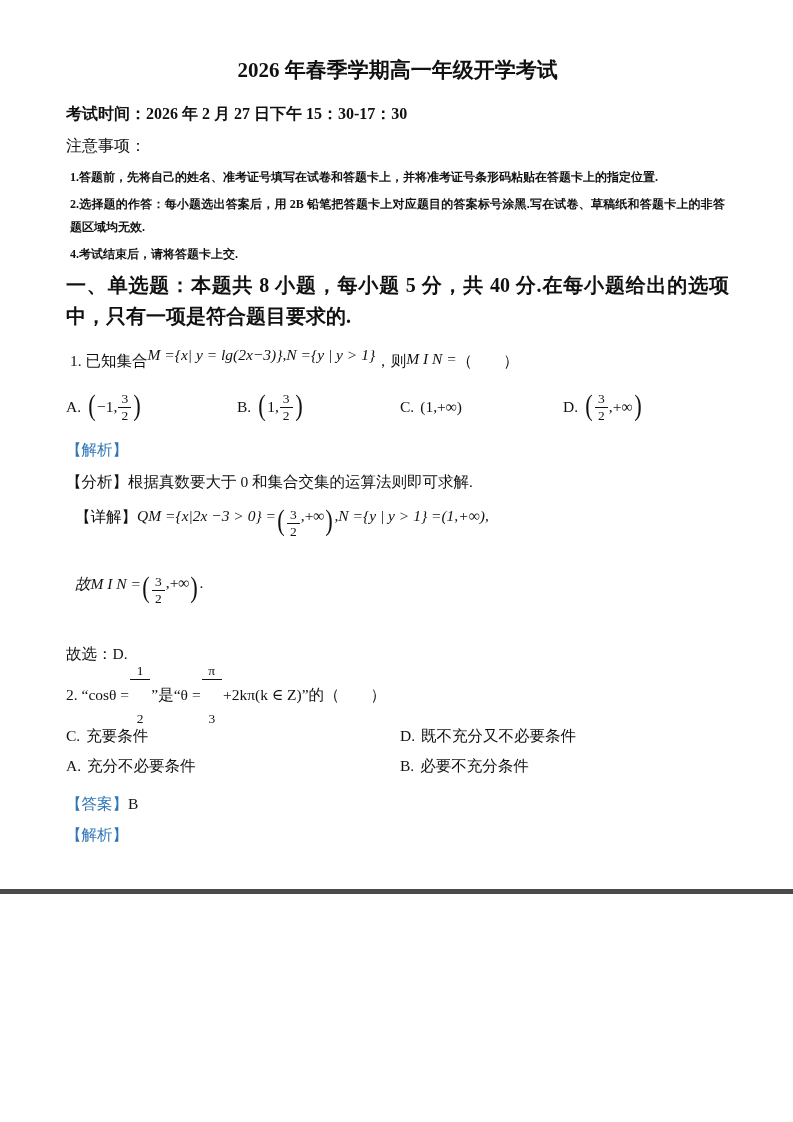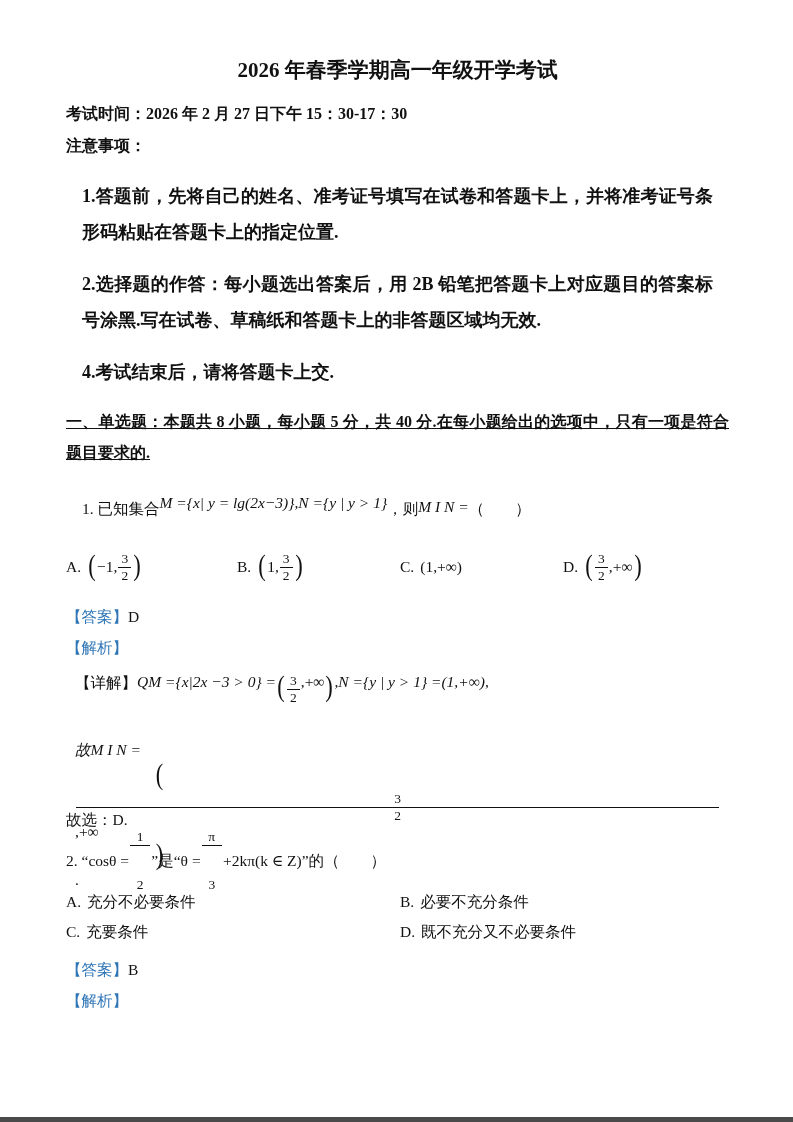--- a/index.html
+++ b/index.html
@@ -7,36 +7,36 @@
     --bottom-bar:#4A4A4A;
   }
   *{box-sizing:border-box;}
   html,body{margin:0;padding:0;}
   body{
     width:793px;height:1122px;background:#ffffff;color:#111;
     font-family:"Liberation Serif","DejaVu Serif",serif;
     overflow:hidden;position:relative;
   }
   .page{
-    position:relative;width:793px;height:1122px;
+    position:relative;width:793px;height:894px;
     padding:54px 64px 0 66px;
   }
   .t-center{text-align:center;}
   .doc-title{font-size:21px;font-weight:bold;line-height:32px;margin:0;}
   .doc-subtitle{font-size:21px;font-weight:bold;line-height:32px;margin:11px 0 0 0;}
   .exam-time{font-size:16px;font-weight:bold;line-height:30px;margin:13px 0 0 0;}
-  .notes-heading{font-size:16px;font-weight:bold;line-height:33px;margin:0;}
-  .note{font-size:18px;font-weight:bold;line-height:36px;margin:16px;text-align:justify;}
-  .section-heading{font-size:16px;font-weight:bold;line-height:31px;margin:0;text-align:justify;text-decoration:underline;}
+  .notes-heading{font-size:16px;font-weight:normal;line-height:33px;margin:0;}
+  .note{font-size:12px;font-weight:bold;line-height:23px;margin:4px;text-align:justify;}
+  .section-heading{font-size:20px;font-weight:bold;line-height:31px;margin:0;text-align:justify;}
   .m{font-family:"Liberation Serif","DejaVu Serif",serif;font-style:italic;}
   .mu{font-style:normal;}
   .raise8{position:relative;top:-8px;}
   .raise4{position:relative;top:-4px;}
 
-  .q-stem{font-size:15.5px;margin:16px;height:40px;display:flex;align-items:flex-end;padding-bottom:4px;}
+  .q-stem{font-size:15.5px;margin:4px;height:40px;display:flex;align-items:flex-end;padding-bottom:4px;}
   .q-stem > span{white-space:pre;}
 
   .frac{
     display:inline-block;text-align:center;vertical-align:middle;
     font-size:13.5px;font-style:normal;line-height:1.15;
     margin:0 1px;
   }
   .frac .num{display:block;border-bottom:1px solid #111;padding:0 3px;}
   .frac .den{display:block;padding:0 3px;}
   .bp{
@@ -50,21 +50,21 @@
   .opt-b{width:163px;}
   .opt-c{width:163px;}
   .opt-d{flex:1;}
   .olabel{margin-right:6px;font-style:normal;}
 
   .ansline{font-size:15.5px;line-height:30px;margin:8px 0 0 0;}
   .jiexiline{font-size:15.5px;line-height:32px;margin:0;}
   .fenxiline{font-size:15.5px;line-height:32px;margin:0;}
   .tallline{font-size:15.5px;margin:9px;display:flex;}
   .xiangjie{height:58px;}
-  .guline{height:56px;flex-direction:column;}
+  .guline{height:56px;}
   .guxuan{font-size:15.5px;line-height:30px;margin:0;}
   .blue{color:var(--accent-blue,#2E75B6);}
 
   .q2-stem{font-size:15.5px;height:52px;display:flex;align-items:center;margin:0;}
   .q2-stem > span{white-space:pre;}
   .q2row{display:flex;font-size:15.5px;line-height:30px;}
   .q2col1{width:334px;}
   .q2col2{flex:1;}
 
   .bottom-bar{
@@ -127,26 +127,24 @@
       <span class="bp">(</span>
       <span class="frac">
         <span class="num">3</span>
         <span class="den">2</span>
       </span>
       <span class="mu">,+∞</span>
       <span class="bp">)</span>
     </div>
   </div>
 
-  <p class="ansline">
-    <span class="blue">【答案】</span><span>D</span>
-  </p>
   <p class="jiexiline">
     <span class="blue">【解析】</span>
   </p>
+  <p class="fenxiline">【分析】根据真数要大于 0 和集合交集的运算法则即可求解.</p>
 
   <div class="tallline xiangjie">
     <span class="ws">【详解】</span>
     <span class="m ws">QM ={x|2x −3 &gt; 0} =</span>
     <span class="bp">(</span>
     <span class="frac">
       <span class="num">3</span>
       <span class="den">2</span>
     </span>
     <span class="mu ws">,+∞</span>
@@ -177,34 +175,34 @@
     <span>”是“θ =</span>
     <span class="frac">
       <span class="num">π</span>
       <span class="den">3</span>
     </span>
     <span>+2kπ(k ∈ Z)”的（　　）</span>
   </div>
 
   <div class="q2row">
     <div class="q2col1">
+      <span class="olabel">C.</span><span>充要条件</span>
+    </div>
+    <div class="q2col2">
+      <span class="olabel">D.</span><span>既不充分又不必要条件</span>
+    </div>
+  </div>
+  <div class="q2row">
+    <div class="q2col1">
       <span class="olabel">A.</span><span>充分不必要条件</span>
     </div>
     <div class="q2col2">
       <span class="olabel">B.</span><span>必要不充分条件</span>
     </div>
   </div>
-  <div class="q2row">
-    <div class="q2col1">
-      <span class="olabel">C.</span><span>充要条件</span>
-    </div>
-    <div class="q2col2">
-      <span class="olabel">D.</span><span>既不充分又不必要条件</span>
-    </div>
-  </div>
 
   <p class="ansline">
     <span class="blue">【答案】</span><span>B</span>
   </p>
   <p class="jiexiline">
     <span class="blue">【解析】</span>
   </p>
 
   <div class="bottom-bar"></div>
 </div>

